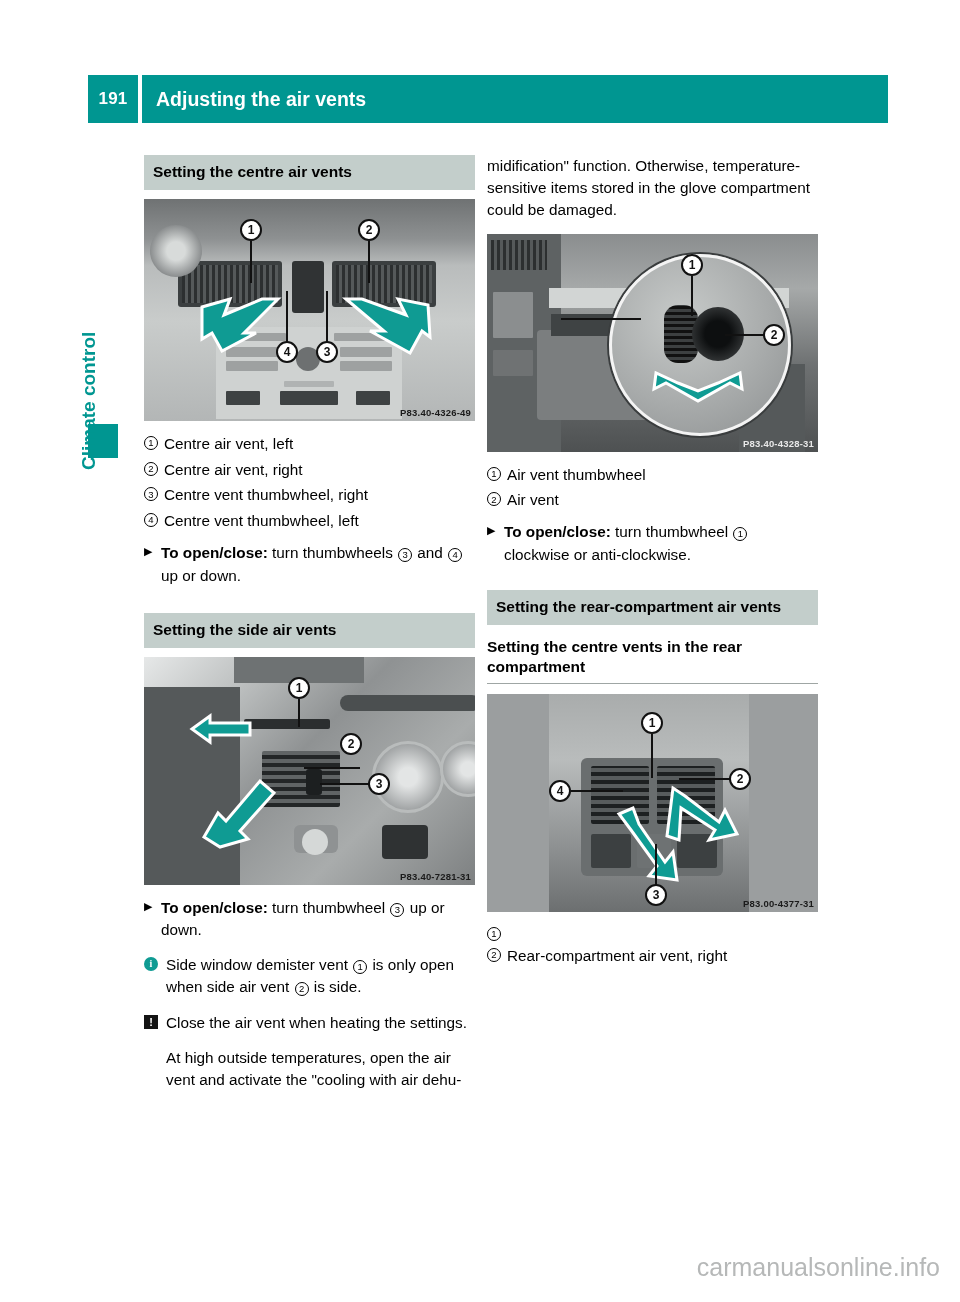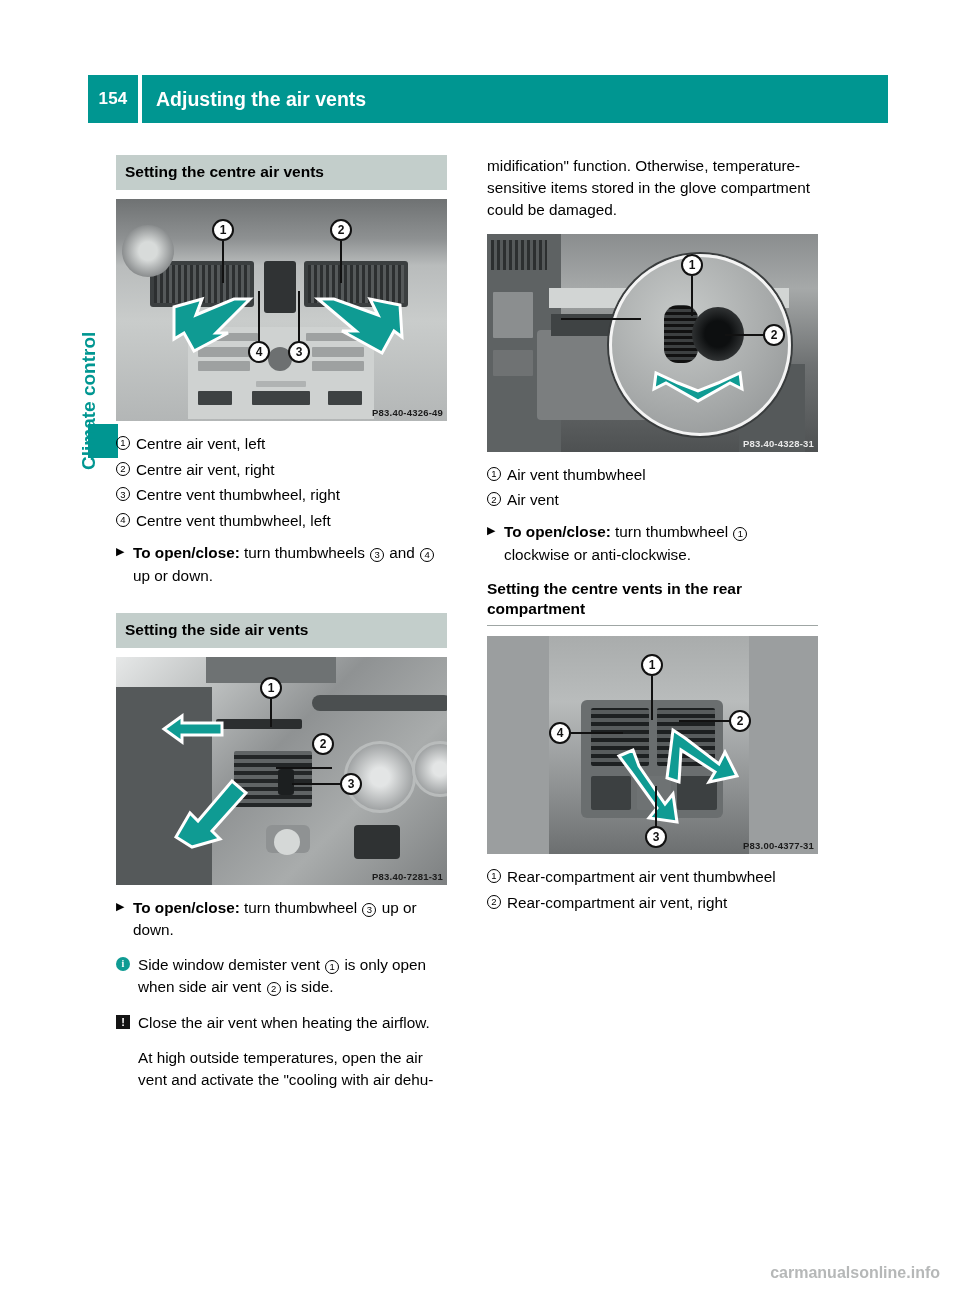--- a/index.html
+++ b/index.html
@@ -42,21 +42,21 @@
     color:#009691; font-weight:bold; font-size:19px;
     transform:rotate(-90deg);
     transform-origin:left top;
     white-space:nowrap;
     text-align:left;
   }
   .side-label-inner { display:block; }
 
   
   .col { position:absolute; width:331px; }
-  .col-left  { left:116px; top:155px; }
+  .col-left  { left:144px; top:155px; }
   .col-right { left:487px; top:155px; }
 
   
   .sec-head {
     background:#c3cecb;
     font-weight:bold; font-size:15.5px;
     padding:7px 9px 8px 9px;
     line-height:1.3;
     margin-bottom:9px;
   }
@@ -206,28 +206,28 @@
       linear-gradient(180deg,#a9acac 0%,#b9bcbc 30%,#8e9192 70%,#6c6f70 100%); }
   .p4-unit { position:absolute; left:94px; top:64px; width:142px; height:118px;
       background:#6a6e6f; border-radius:6px; }
   .p4-grille { position:absolute; background:
       repeating-linear-gradient(0deg,#1d2021 0 4px,#585c5d 4px 8px); border-radius:2px; }
   .p4-ctrl { position:absolute; background:#3c4041; border-radius:2px; }
 
   
   .watermark {
     position:absolute; right:20px; bottom:20px;
-    color:#b6b8b8; font-size:16px;font-weight:bold;
+    color:#b6b8b8; font-size:25px;
   }
 </style>
 </head>
 <body>
 
 <div class="header">
-  <div class="header-page">154</div>
+  <div class="header-page">191</div>
   <div class="header-gap"></div>
   <div class="header-title">Adjusting the air vents</div>
 </div>
 
 <div class="side-tab"></div>
 <div class="side-label">
   <span class="side-label-inner">Climate control</span>
 </div>
 
 <div class="col col-left">
@@ -354,21 +354,21 @@
       <span class="cnum-inline">1</span>
       <span>is only open when side air vent</span>
       <span class="cnum-inline">2</span>
       <span>is side.</span>
     </span>
   </div>
 
 
   <div class="note" style="margin-top:8px;">
     <span class="ico-warn">!</span>
-    <span>Close the air vent when heating the airflow.</span>
+    <span>Close the air vent when heating the settings.</span>
   </div>
 
   <div class="para" style="padding-left:22px;">At high outside temperatures, open the air vent and activate the "cooling with air dehu-</div>
 </div>
 
 <div class="col col-right">
 
   <div class="para">midification" function. Otherwise, temperature-sensitive items stored in the glove compartment could be damaged.</div>
 
   <div class="photo" style="height:218px;margin-top:6px;">
@@ -411,20 +411,21 @@
   <div class="action">
     <span class="tri">▶</span>
     <span>
       <b>To open/close:</b>
       <span>turn thumbwheel</span>
       <span class="cnum-inline">1</span>
       <span>clockwise or anti-clockwise.</span>
     </span>
   </div>
 
+  <div class="sec-head" style="margin-top:24px;">Setting the rear-compartment air vents</div>
 
   <div class="sub-head">Setting the centre vents in the rear compartment</div>
 
   <div class="photo" style="height:218px;">
     <div class="p4-bg"></div>
     <div class="p4-unit"></div>
     <div class="p4-grille" style="left:104px;top:72px;width:58px;height:58px;"></div>
     <div class="p4-grille" style="left:170px;top:72px;width:58px;height:58px;"></div>
     <div class="p4-ctrl" style="left:104px;top:140px;width:40px;height:34px;"></div>
     <div class="p4-ctrl" style="left:150px;top:140px;width:34px;height:34px;background:#6e7273;"></div>
@@ -444,21 +445,20 @@
     <div class="callout" style="left:154px;top:18px;">1</div>
     <div class="callout" style="left:242px;top:74px;">2</div>
     <div class="callout" style="left:158px;top:190px;">3</div>
     <div class="callout" style="left:62px;top:86px;">4</div>
     <div class="code">P83.00-4377-31</div>
   </div>
 
   <div class="legend">
     <div class="legend-row">
       <span class="cnum">1</span>
-      <span>Rear-compartment air vent thumbwheel</span>
     </div>
     <div class="legend-row">
       <span class="cnum">2</span>
       <span>Rear-compartment air vent, right</span>
     </div>
   </div>
 </div>
 
 <div class="watermark">carmanualsonline.info</div>
 

